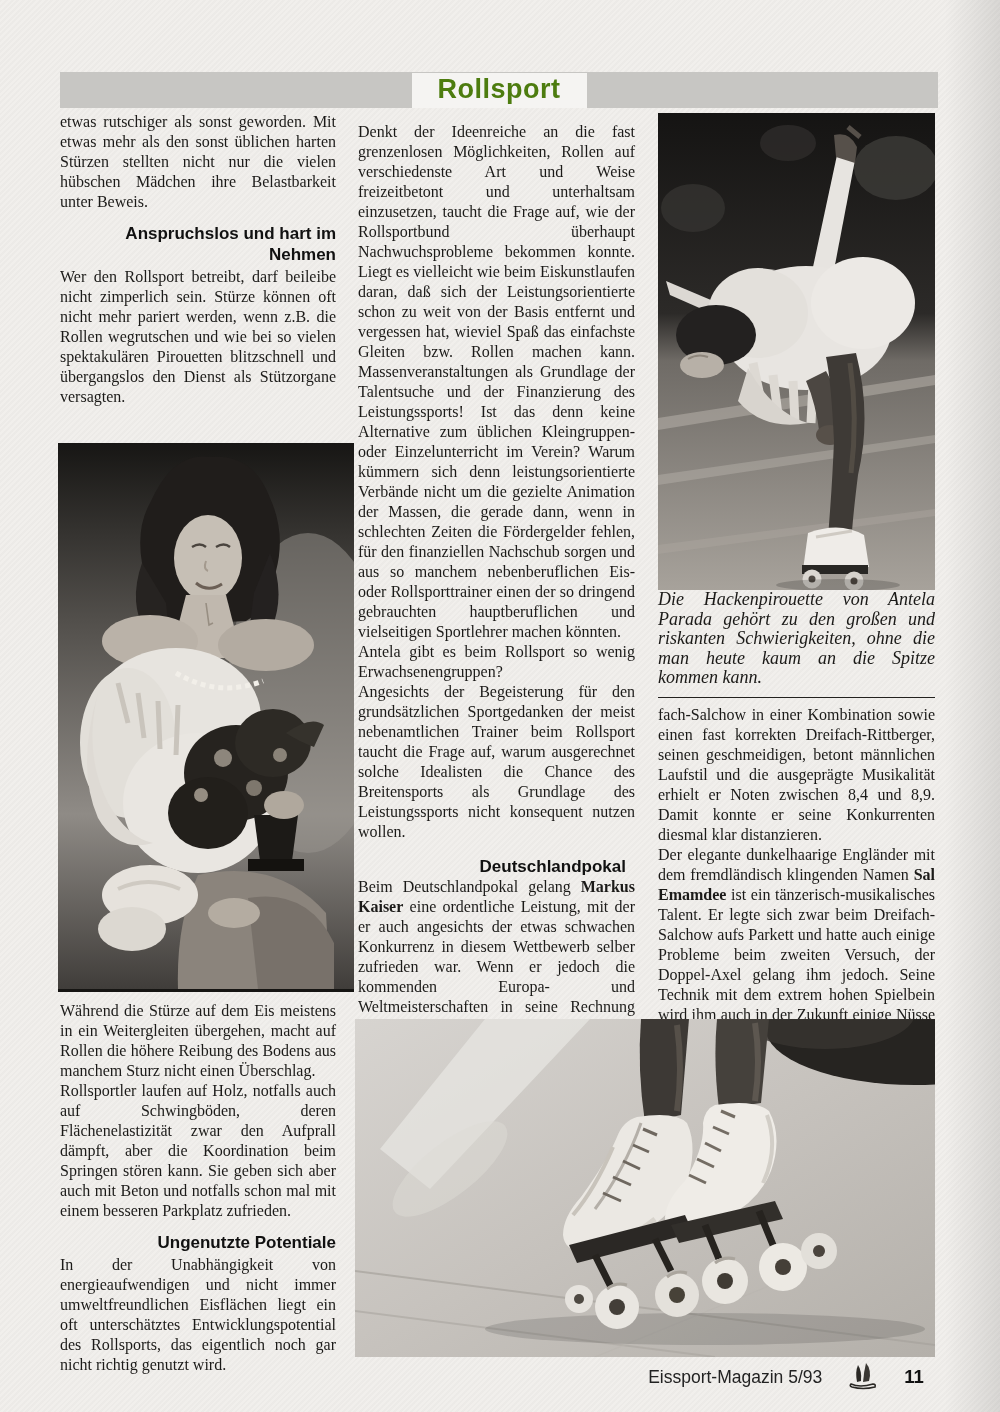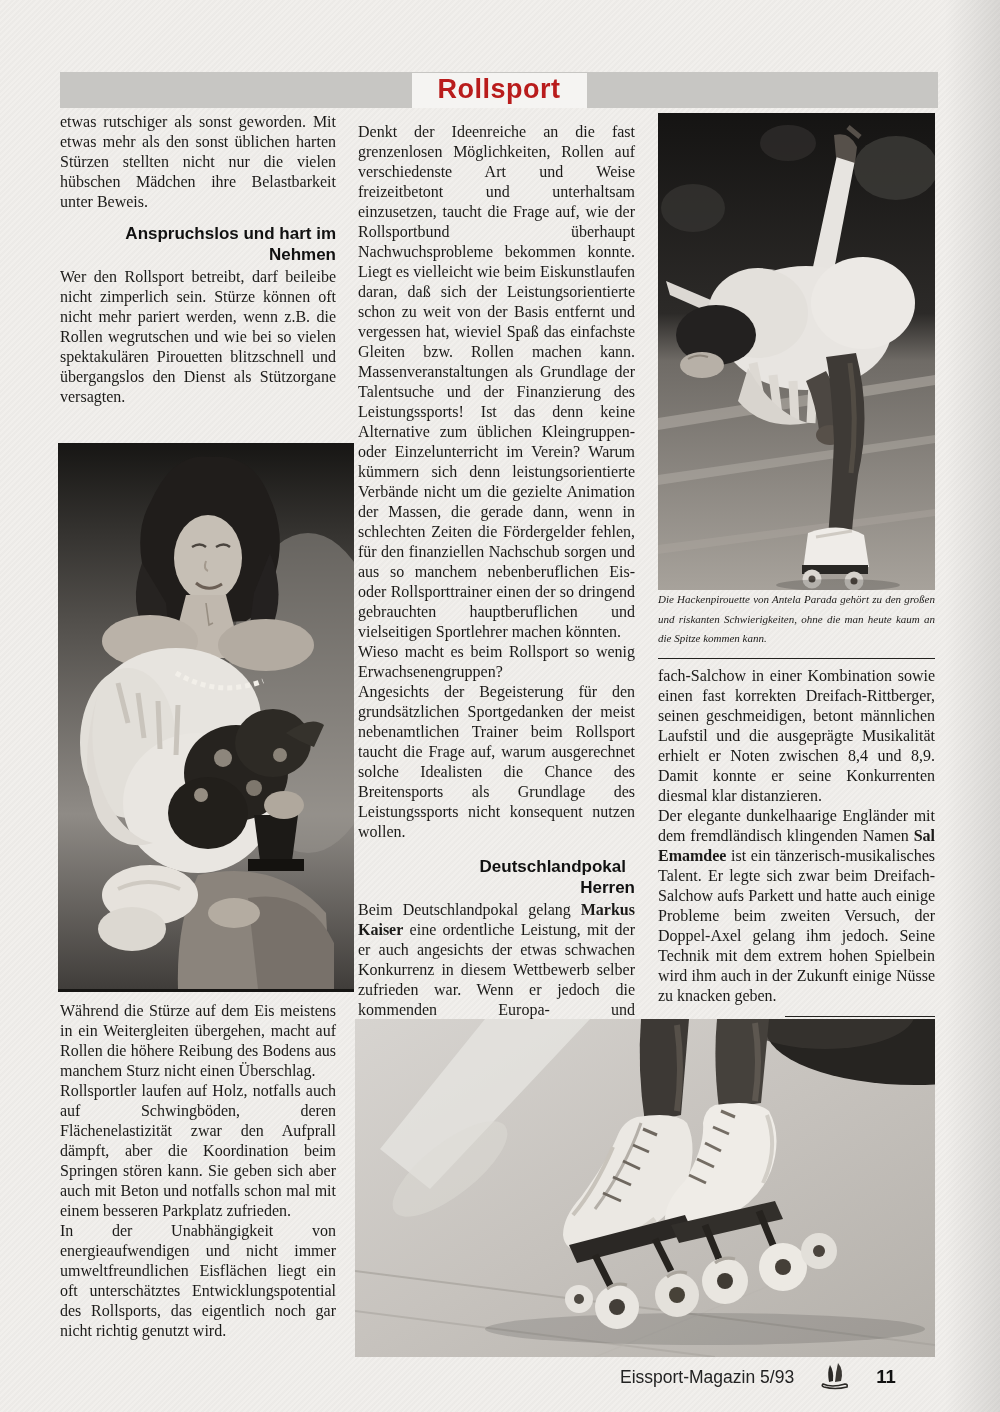--- a/index.html
+++ b/index.html
@@ -16,48 +16,48 @@
     content:"";position:absolute;top:0;right:0;width:55px;height:100%;pointer-events:none;
     background:linear-gradient(to right,rgba(0,0,0,0),rgba(0,0,0,.10));
   }
   .header-band{
     position:absolute;left:60px;top:72px;width:878px;height:36px;
     background:#c7c6c3;display:flex;align-items:center;justify-content:center;
   }
   .title-box{
     background:#f5f4f2;padding:1px 26px 3px;
     font-family:"Liberation Sans","DejaVu Sans",sans-serif;
-    font-weight:bold;font-size:27px;letter-spacing:.5px;color:#b91c1c;
+    font-weight:bold;font-size:27px;letter-spacing:.5px;color:#4d7c0f;
   }
   .col{position:absolute;font-size:16px;line-height:20px;text-align:justify;}
   .col-left{left:60px;top:112px;width:276px;}
   .col-mid{left:358px;top:122px;width:277px;}
   .col-right{left:658px;top:113px;width:277px;}
   .col p{margin:0;}
   .col h3{
     font-family:"Liberation Sans","DejaVu Sans",sans-serif;
     font-size:17px;line-height:21px;margin:11px 0 2px;color:#111;text-align:right;
   }
   .col h3.tight{margin:14px 9px 0;}
   .col h3.tight2{margin:0 0 2px;}
   .photo{display:block;background:#888;}
   .photo svg{display:block;width:100%;height:100%;}
   .photo-left{width:296px;height:546px;margin:36px 0 0 -2px;border-bottom:3px solid #161513;}
   .photo-right{width:277px;height:477px;}
   .photo-bottom{position:absolute;left:355px;top:1019px;width:580px;height:338px;}
   .caption{
-    font-style:italic;font-size:11px;line-height:19.5px;margin-top:7px;text-align:justify;
+    font-style:italic;font-size:18px;line-height:19.5px;margin-top:7px;text-align:justify;
   }
   .cap-rule{border:0;border-top:1.5px solid #23221f;margin:9px 0 7px;}
   .cont-wrap{margin-top:10px;text-align:right;}
   .cont-rule{border:0;border-top:1.5px solid #23221f;width:150px;margin:0 0 4px auto;}
   .continuation{font-style:italic;font-size:15px;}
   .footer{
     position:absolute;left:620px;top:1361px;width:332px;height:32px;
-    display:flex;align-items:center;justify-content:flex-start;gap:26px;
+    display:flex;align-items:center;justify-content:center;gap:26px;
     font-family:"Liberation Sans","DejaVu Sans",sans-serif;font-size:17.5px;color:#222;
   }
   .footer .pagenum{font-weight:bold;font-size:18.5px;color:#111;}
   .logo{width:30px;height:28px;}
 </style>
 </head>
 <body>
 
 <div class="page">
 
@@ -128,29 +128,29 @@
         <ellipse cx="92" cy="452" rx="48" ry="30" fill="#e6e2dc"></ellipse>
         <ellipse cx="74" cy="486" rx="34" ry="22" fill="#dcd8d1"></ellipse>
         <path d="M60 446 q30 -14 62 0" stroke="#cfcac2" stroke-width="4" fill="none"></path>
 
         <ellipse cx="176" cy="470" rx="26" ry="15" fill="#b4aca1"></ellipse>
       </svg>
     </div>
 
     <p style="margin-top:9px">Während die Stürze auf dem Eis meistens in ein Weitergleiten übergehen, macht auf Rollen die höhere Reibung des Bodens aus manchem Sturz nicht einen Überschlag.</p>
     <p>Rollsportler laufen auf Holz, notfalls auch auf Schwingböden, deren Flächenelastizität zwar den Aufprall dämpft, aber die Koordination beim Springen stören kann. Sie geben sich aber auch mit Beton und notfalls schon mal mit einem besseren Parkplatz zufrieden.</p>
+    <h3>Ungenutzte Potentiale</h3>
     <p>In der Unabhängigkeit von energieaufwendigen und nicht immer umweltfreundlichen Eisflächen liegt ein oft unterschätztes Entwicklungspotential des Rollsports, das eigentlich noch gar nicht richtig genutzt wird.</p>
   </div>
 
   <div class="col col-mid">
     <p>Denkt der Ideenreiche an die fast grenzenlosen Möglichkeiten, Rollen auf verschiedenste Art und Weise freizeitbetont und unterhaltsam einzusetzen, taucht die Frage auf, wie der Rollsportbund überhaupt Nachwuchsprobleme bekommen konnte. Liegt es vielleicht wie beim Eiskunstlaufen daran, daß sich der Leistungsorientierte schon zu weit von der Basis entfernt und vergessen hat, wieviel Spaß das einfachste Gleiten bzw. Rollen machen kann. Massenveranstaltungen als Grundlage der Talentsuche und der Finanzierung des Leistungssports! Ist das denn keine Alternative zum üblichen Kleingruppen- oder Einzelunterricht im Verein? Warum kümmern sich denn leistungsorientierte Verbände nicht um die gezielte Animation der Massen, die gerade dann, wenn in schlechten Zeiten die Fördergelder fehlen, für den finanziellen Nachschub sorgen und aus so manchem nebenberuflichen Eis- oder Rollsporttrainer einen der so dringend gebrauchten hauptberuflichen und vielseitigen Sportlehrer machen könnten.</p>
-    <p>Wieso macht es beim Rollsport so wenig Erwachsenengruppen?</p>
+    <p>Antela gibt es beim Rollsport so wenig Erwachsenengruppen?</p>
     <p>Angesichts der Begeisterung für den grundsätzlichen Sportgedanken der meist nebenamtlichen Trainer beim Rollsport taucht die Frage auf, warum ausgerechnet solche Idealisten die Chance des Breitensports als Grundlage des Leistungssports nicht konsequent nutzen wollen.</p>
     <h3 class="tight">Deutschlandpokal</h3>
-    <h3 class="tight2">Herren</h3>
     <p><span>Beim Deutschlandpokal gelang </span><b>Markus Kaiser</b><span> eine ordentliche Leistung, mit der er auch angesichts der etwas schwachen Konkurrenz in diesem Wettbewerb selber zufrieden war. Wenn er jedoch die kommenden Europa- und Weltmeisterschaften in seine Rechnung einbeziehen möchte, darf er die ständig steigenden Leistungen der amerikanischen und der italienischen Konkurrenz nicht vergessen.</span></p>
     <p>Für einen etwas knappen Doppel-Axel, einen verstolperten und einen knappen Drei-</p>
   </div>
 
   <div class="col col-right">
 
     <div class="photo photo-right">
       <svg viewBox="0 0 277 477" preserveAspectRatio="none">
         <defs>
           <linearGradient id="rpbg" x1="0" y1="0" x2="0" y2="1">

